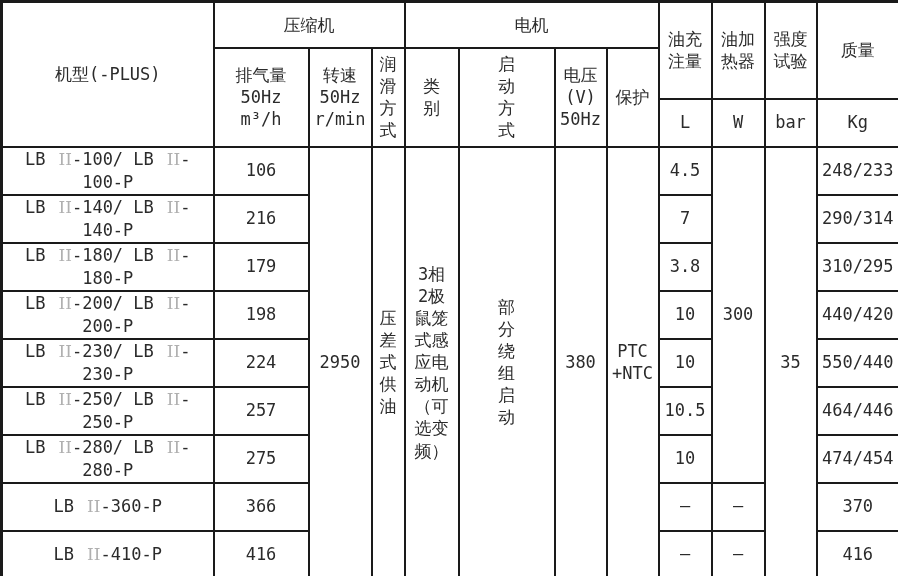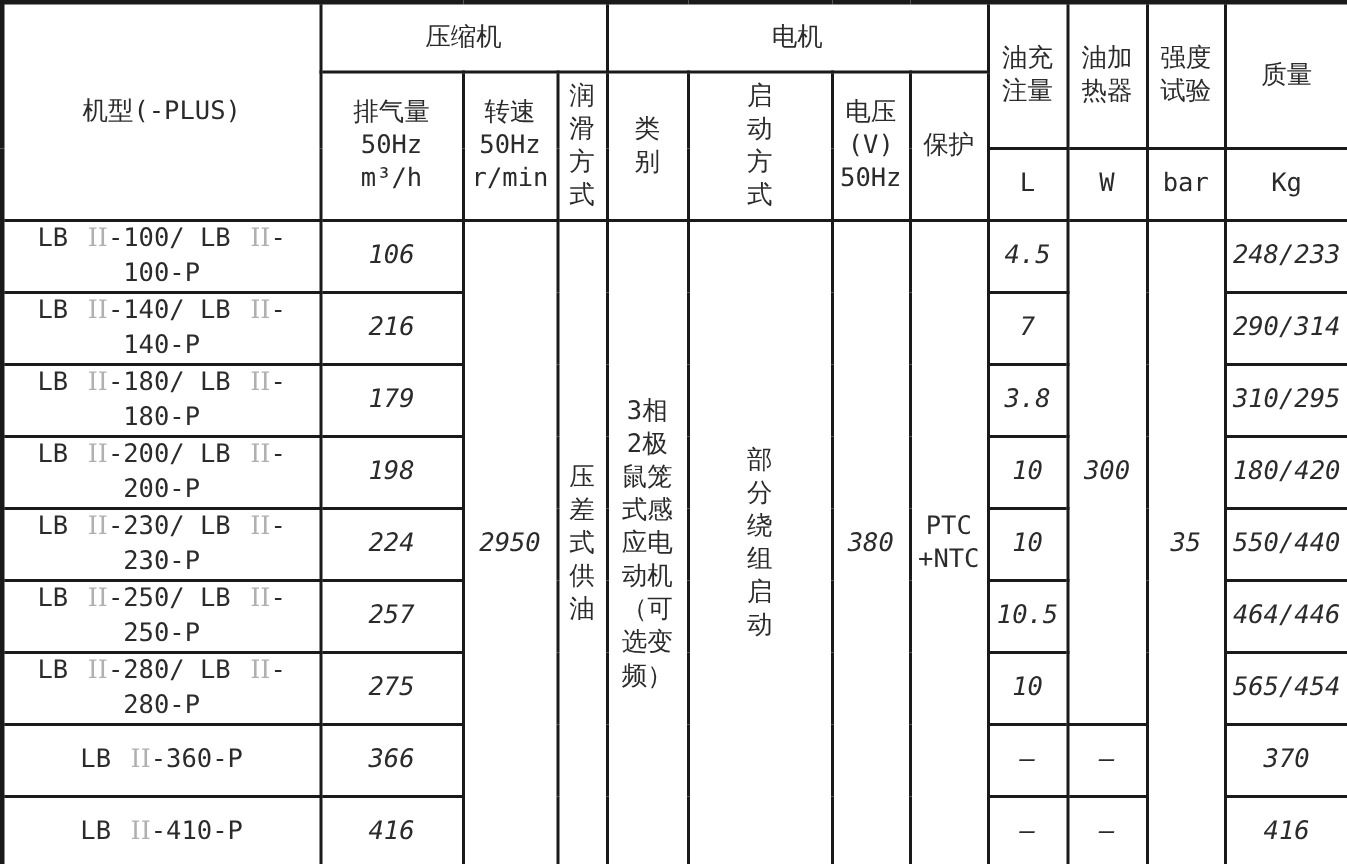--- a/index.html
+++ b/index.html
@@ -19,21 +19,21 @@
     text-align:center;vertical-align:middle;
     font-weight:normal;font-size:17px;line-height:1.3;
     white-space:pre-line;overflow:hidden;
   }
   tr.hrow1{height:46px;}
   tr.hrow2{height:51px;}
   tr.hrow3{height:48px;}
   tbody tr{height:48px;}
   .model-cell{font-size:15px;letter-spacing:0px;}
   .unit-cell{font-size:15px;}
-  .num-cell{font-size:17px;font-style:italic;}
+  .num-cell{font-size:17px;}
   .v-sparse{line-height:2.35;font-size:17px;}
   .category-cell{font-size:16px;line-height:1.42;}
   .vhead{line-height:1.4;}
   .protection-cell{font-size:16px;line-height:1.25;}
   .roman{color:#b0b0b0;font-family:"DejaVu Serif","Liberation Serif",serif;margin-left:13px;}
 </style>
 </head>
 <body>
 
 <div class="sheet">
@@ -136,39 +136,39 @@
       <tr>
         <td class="model-cell">LB<span class="roman">II</span>-180/ LB<span class="roman">II</span>-180-P</td>
         <td class="num-cell">179</td>
         <td class="num-cell">3.8</td>
         <td class="num-cell">310/295</td>
       </tr>
       <tr>
         <td class="model-cell">LB<span class="roman">II</span>-200/ LB<span class="roman">II</span>-200-P</td>
         <td class="num-cell">198</td>
         <td class="num-cell">10</td>
-        <td class="num-cell">180/420</td>
+        <td class="num-cell">440/420</td>
       </tr>
       <tr>
         <td class="model-cell">LB<span class="roman">II</span>-230/ LB<span class="roman">II</span>-230-P</td>
         <td class="num-cell">224</td>
         <td class="num-cell">10</td>
         <td class="num-cell">550/440</td>
       </tr>
       <tr>
         <td class="model-cell">LB<span class="roman">II</span>-250/ LB<span class="roman">II</span>-250-P</td>
         <td class="num-cell">257</td>
         <td class="num-cell">10.5</td>
         <td class="num-cell">464/446</td>
       </tr>
       <tr>
         <td class="model-cell">LB<span class="roman">II</span>-280/ LB<span class="roman">II</span>-280-P</td>
         <td class="num-cell">275</td>
         <td class="num-cell">10</td>
-        <td class="num-cell">565/454</td>
+        <td class="num-cell">474/454</td>
       </tr>
       <tr>
         <td class="model-cell">LB<span class="roman">II</span>-360-P</td>
         <td class="num-cell">366</td>
         <td class="num-cell">–</td>
         <td class="num-cell">–</td>
         <td class="num-cell">370</td>
       </tr>
       <tr>
         <td class="model-cell">LB<span class="roman">II</span>-410-P</td>

